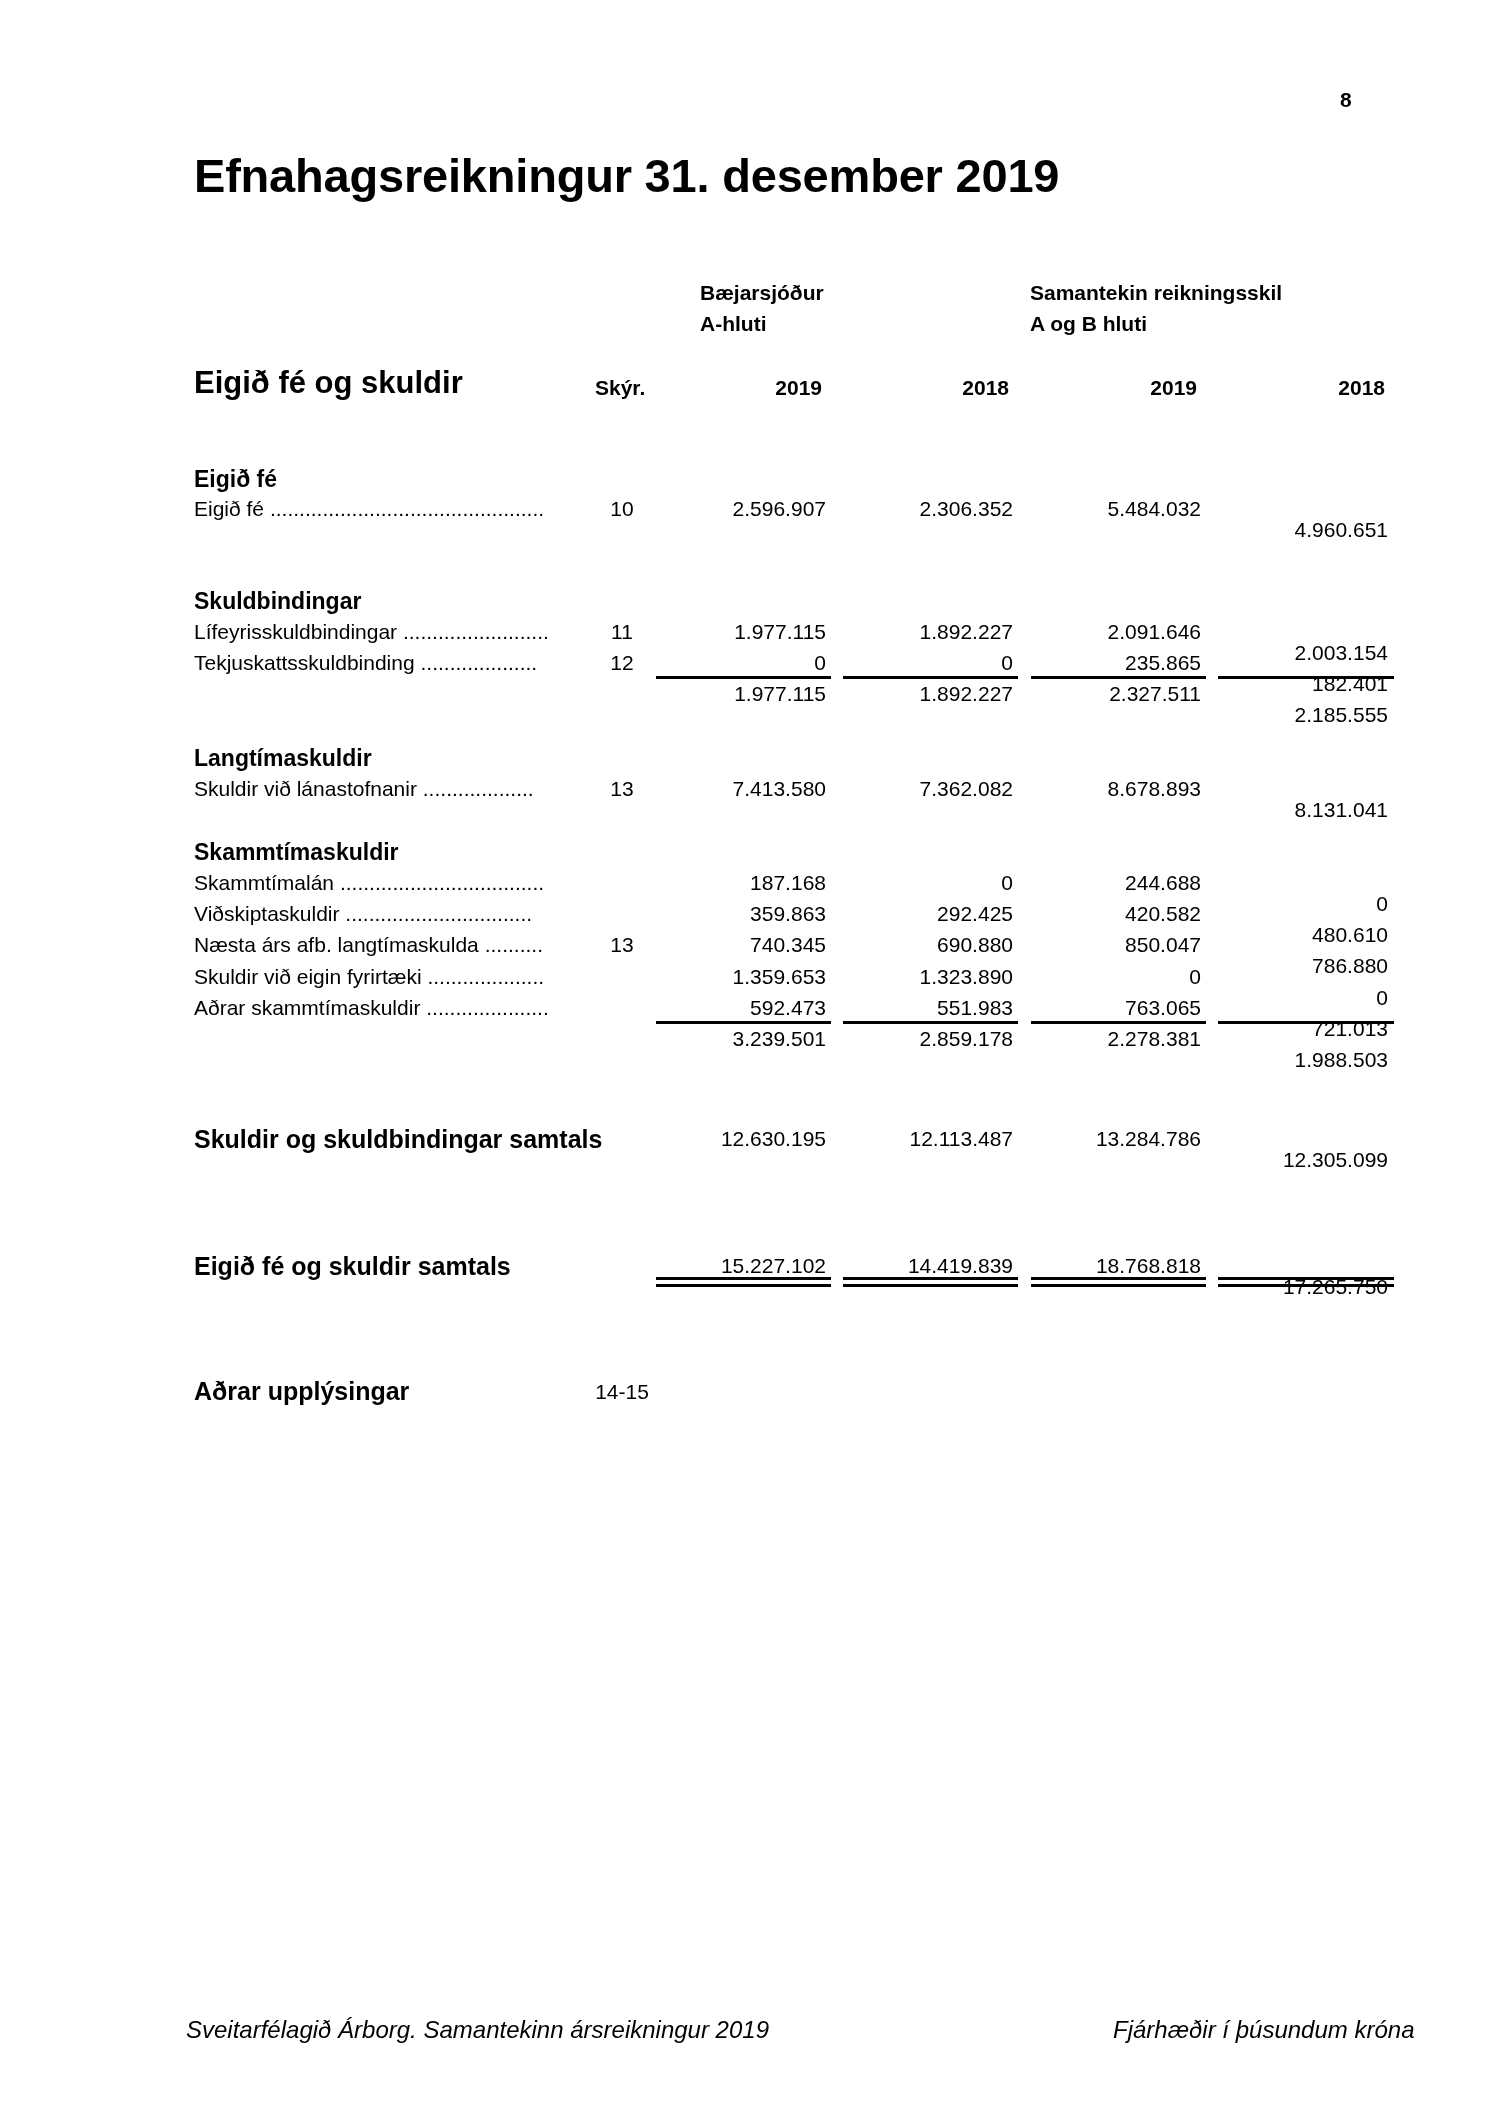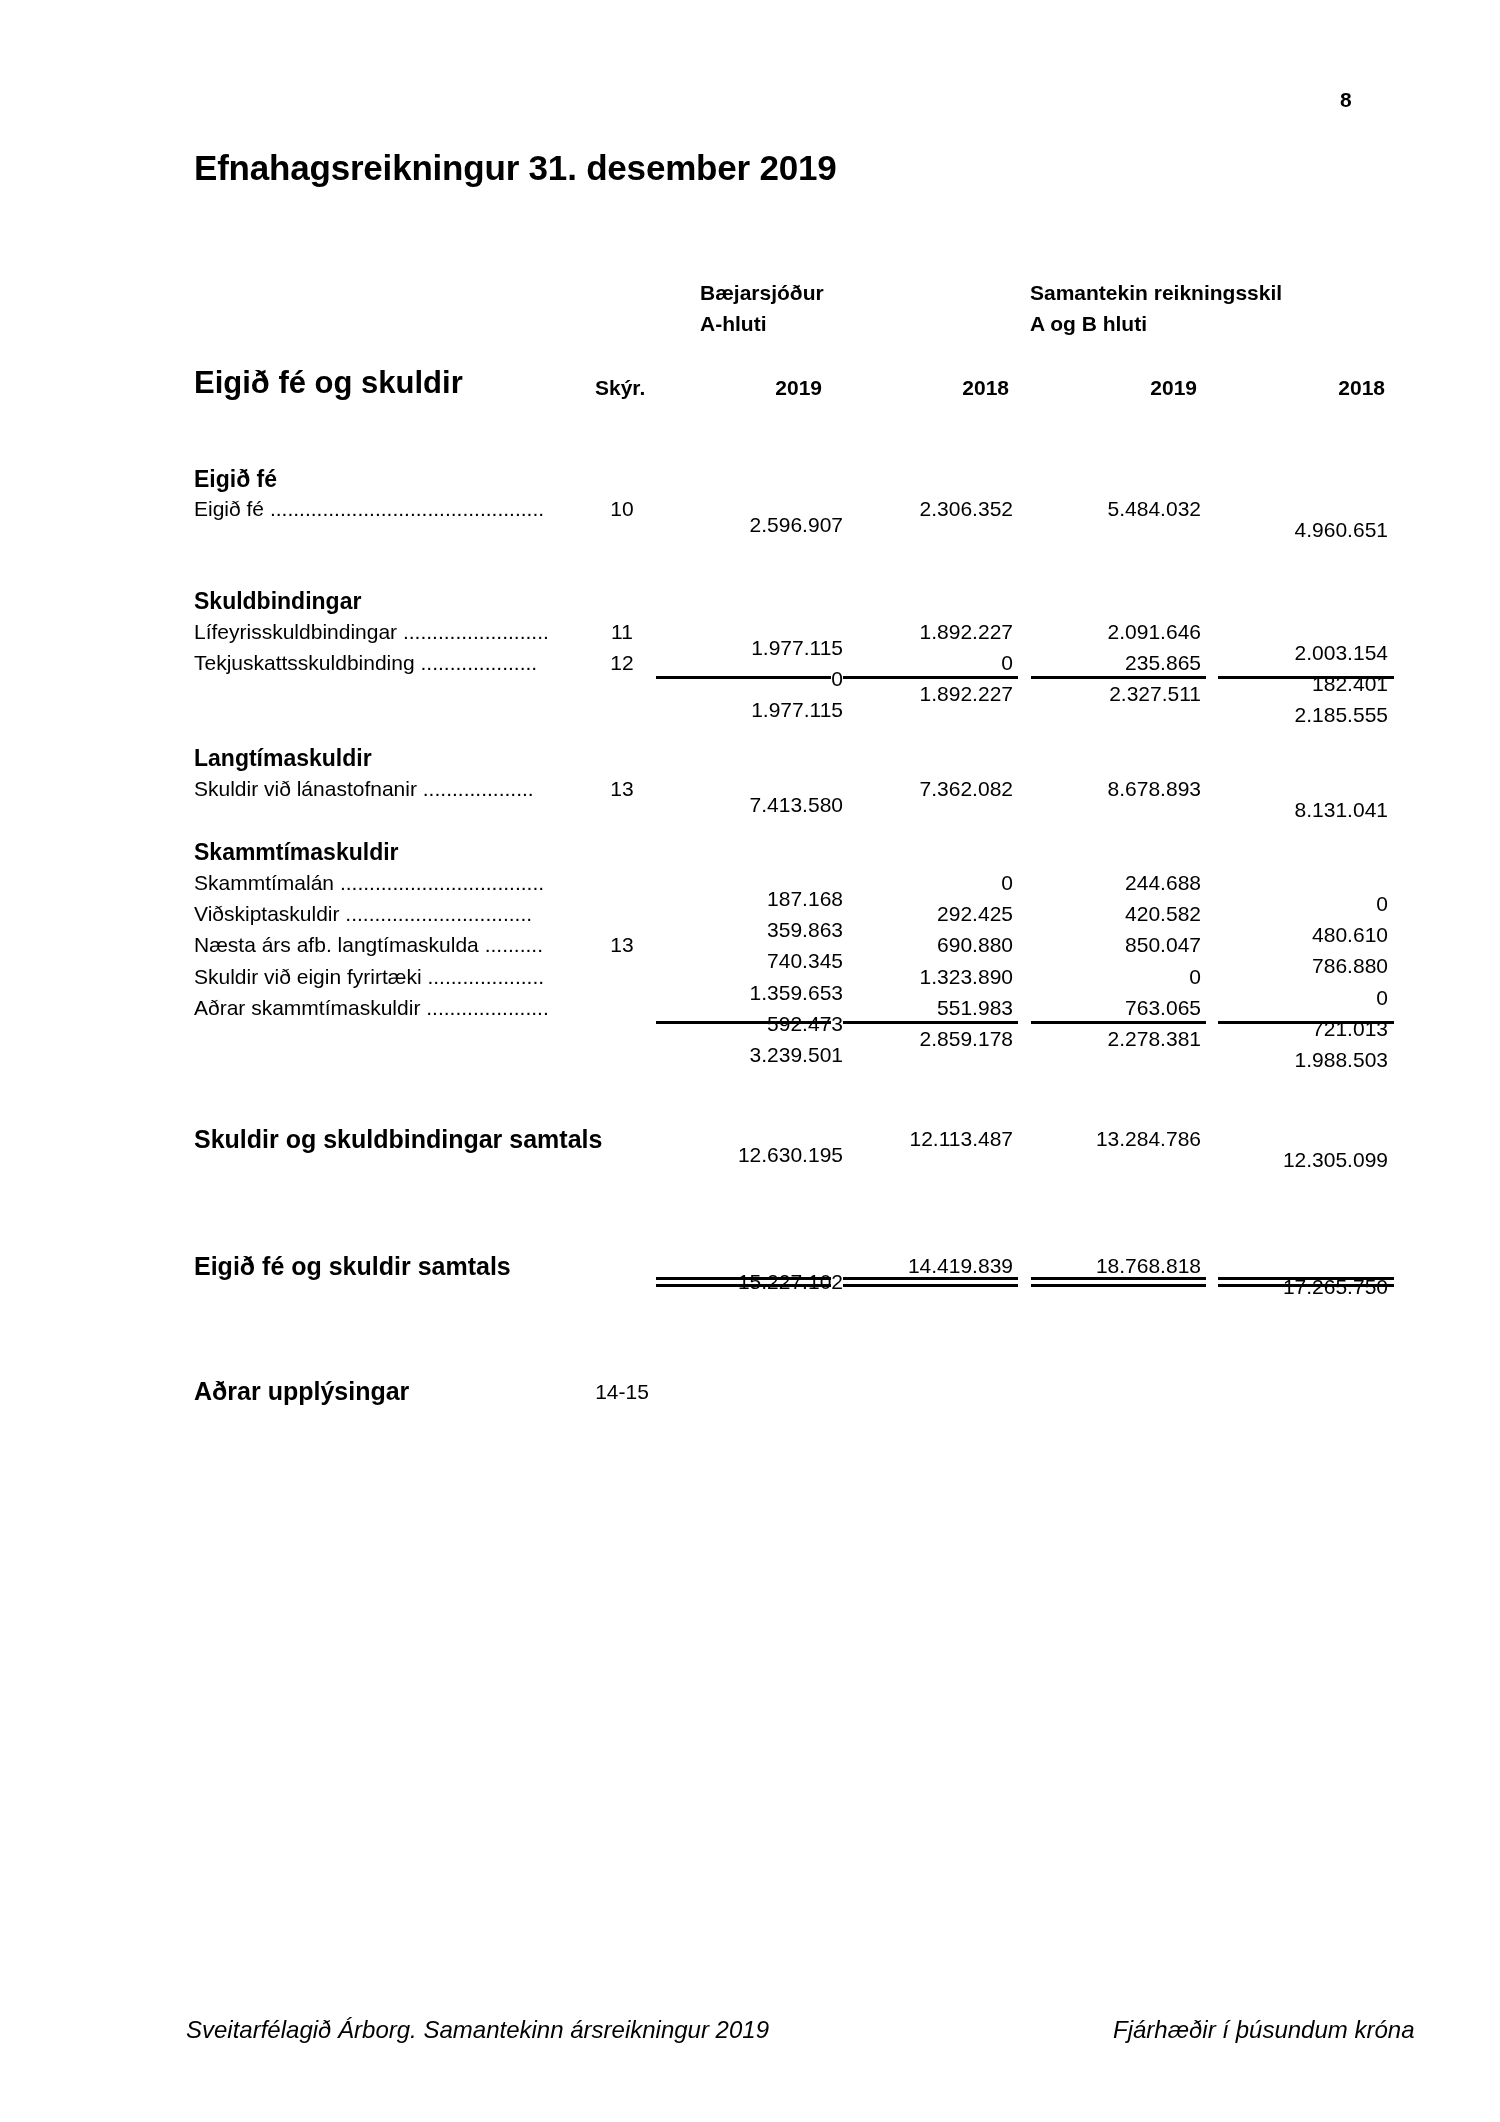--- a/index.html
+++ b/index.html
@@ -2,33 +2,33 @@
 <html><head>
 <meta charset="utf-8">
 <style>
   html, body { margin: 0; padding: 0; background: #ffffff; }
   body {
     width: 1500px; height: 2122px; position: relative; overflow: hidden;
     font-family: "Liberation Sans", sans-serif; color: #000;
   }
   .abs { position: absolute; white-space: nowrap; }
   .page-num { left: 1340px; top: 88px; font-size: 21px; font-weight: bold; }
-  .title { left: 194px; top: 148px; font-size: 35px; font-weight: bold; letter-spacing: -0.2px; }
+  .title { left: 194px; top: 148px; font-size: 47px; font-weight: bold; letter-spacing: -0.2px; }
   .grp-head { font-size: 21px; font-weight: bold; text-align: left; line-height: 31px; }
   .grp-a { left: 700px; top: 277px; width: 280px; }
   .grp-b { left: 1030px; top: 277px; width: 360px; }
   .sect-title { left: 194px; top: 365px; font-size: 31px; font-weight: bold; }
   .skyr { left: 595px; top: 376px; font-size: 21px; font-weight: bold; }
   .year { font-size: 21px; font-weight: bold; top: 376px; width: 80px; text-align: right; }
   .heading { left: 194px; font-size: 23px; font-weight: bold; }
   .label { left: 194px; font-size: 21px; width: 382px; overflow: hidden; }
   .label .dots { letter-spacing: 0px; }
   .note { font-size: 21px; width: 60px; text-align: center; left: 592px; }
   .num { font-size: 21px; width: 170px; text-align: right; }
-  .c1 { left: 673px; margin-top: 16px; } .c2 { left: 843px; } .c3 { left: 1031px; } .c4 { left: 1218px; margin-top: 21px; }
+  .c1 { left: 656px; } .c2 { left: 843px; } .c3 { left: 1031px; } .c4 { left: 1218px; margin-top: 21px; }
   .rule { position: absolute; height: 3px; background: #000; }
   .r1 { left: 656px; width: 175px; } .r2 { left: 843px; width: 175px; }
   .r3 { left: 1031px; width: 175px; } .r4 { left: 1218px; width: 176px; }
   .big-label { left: 194px; font-size: 25px; font-weight: bold; }
   .footer { top: 2016px; font-size: 24px; font-style: italic; }
 </style>
 </head>
 <body>
 
 <div class="abs page-num">8</div>

